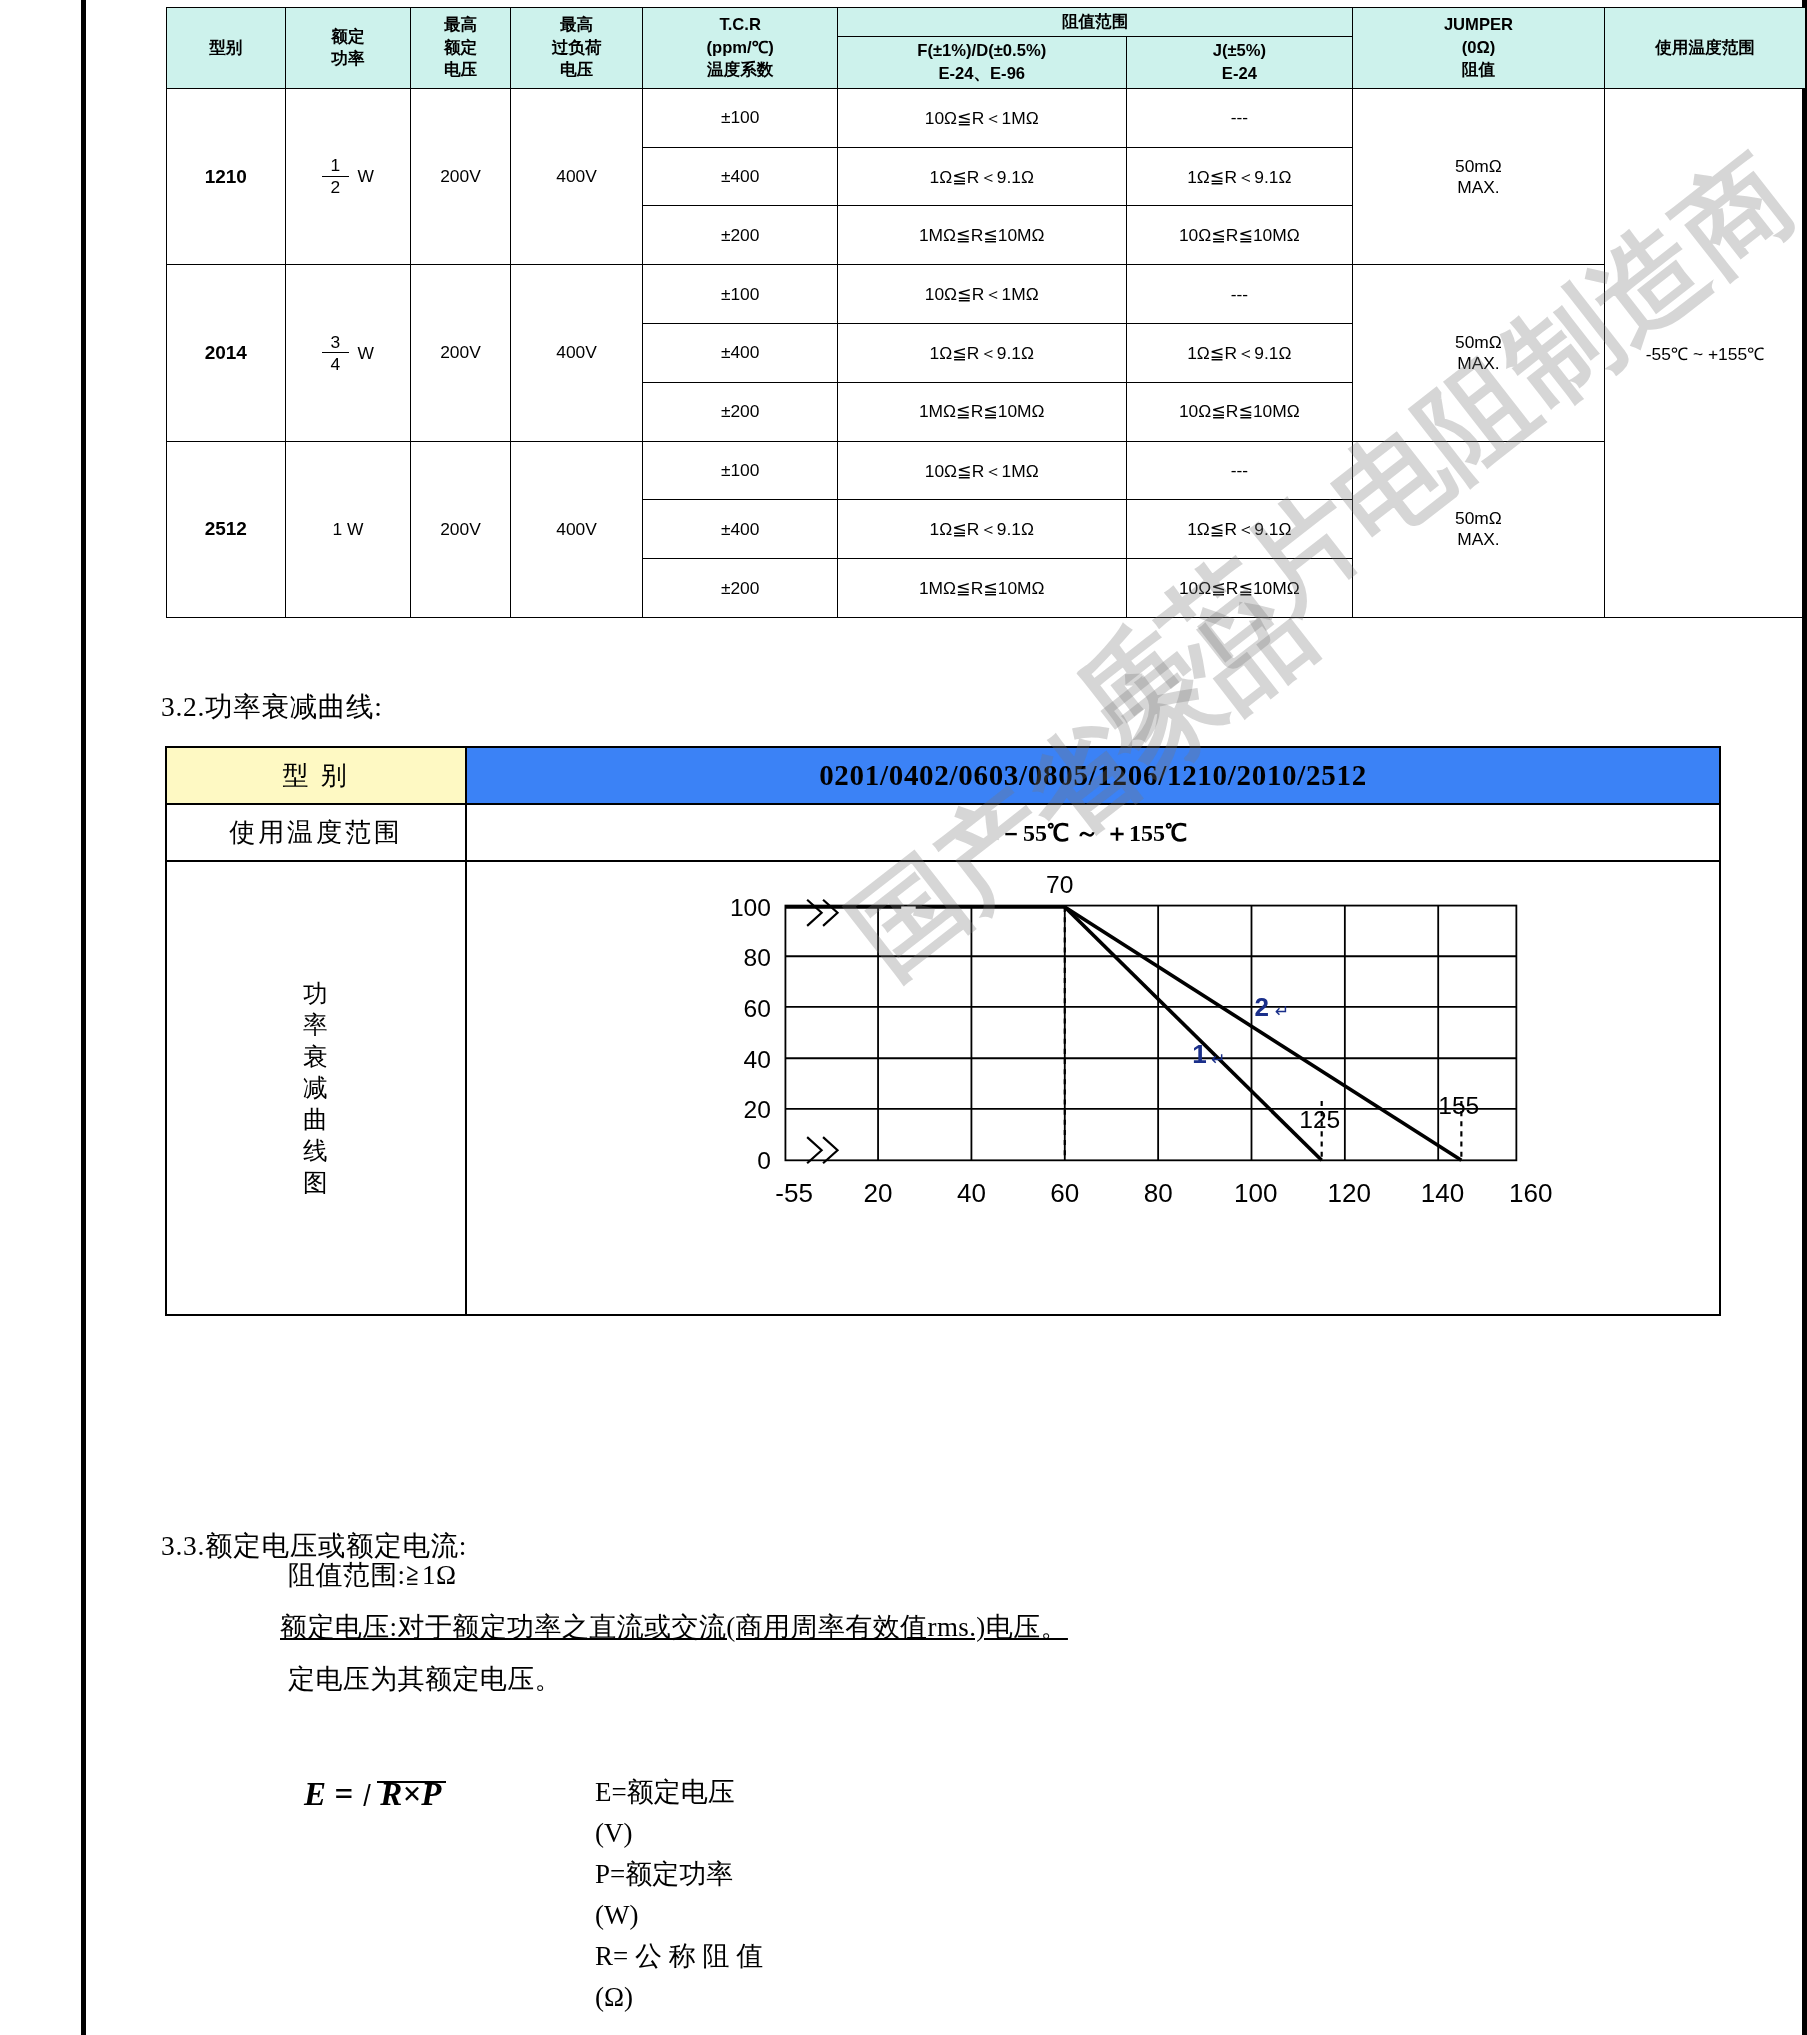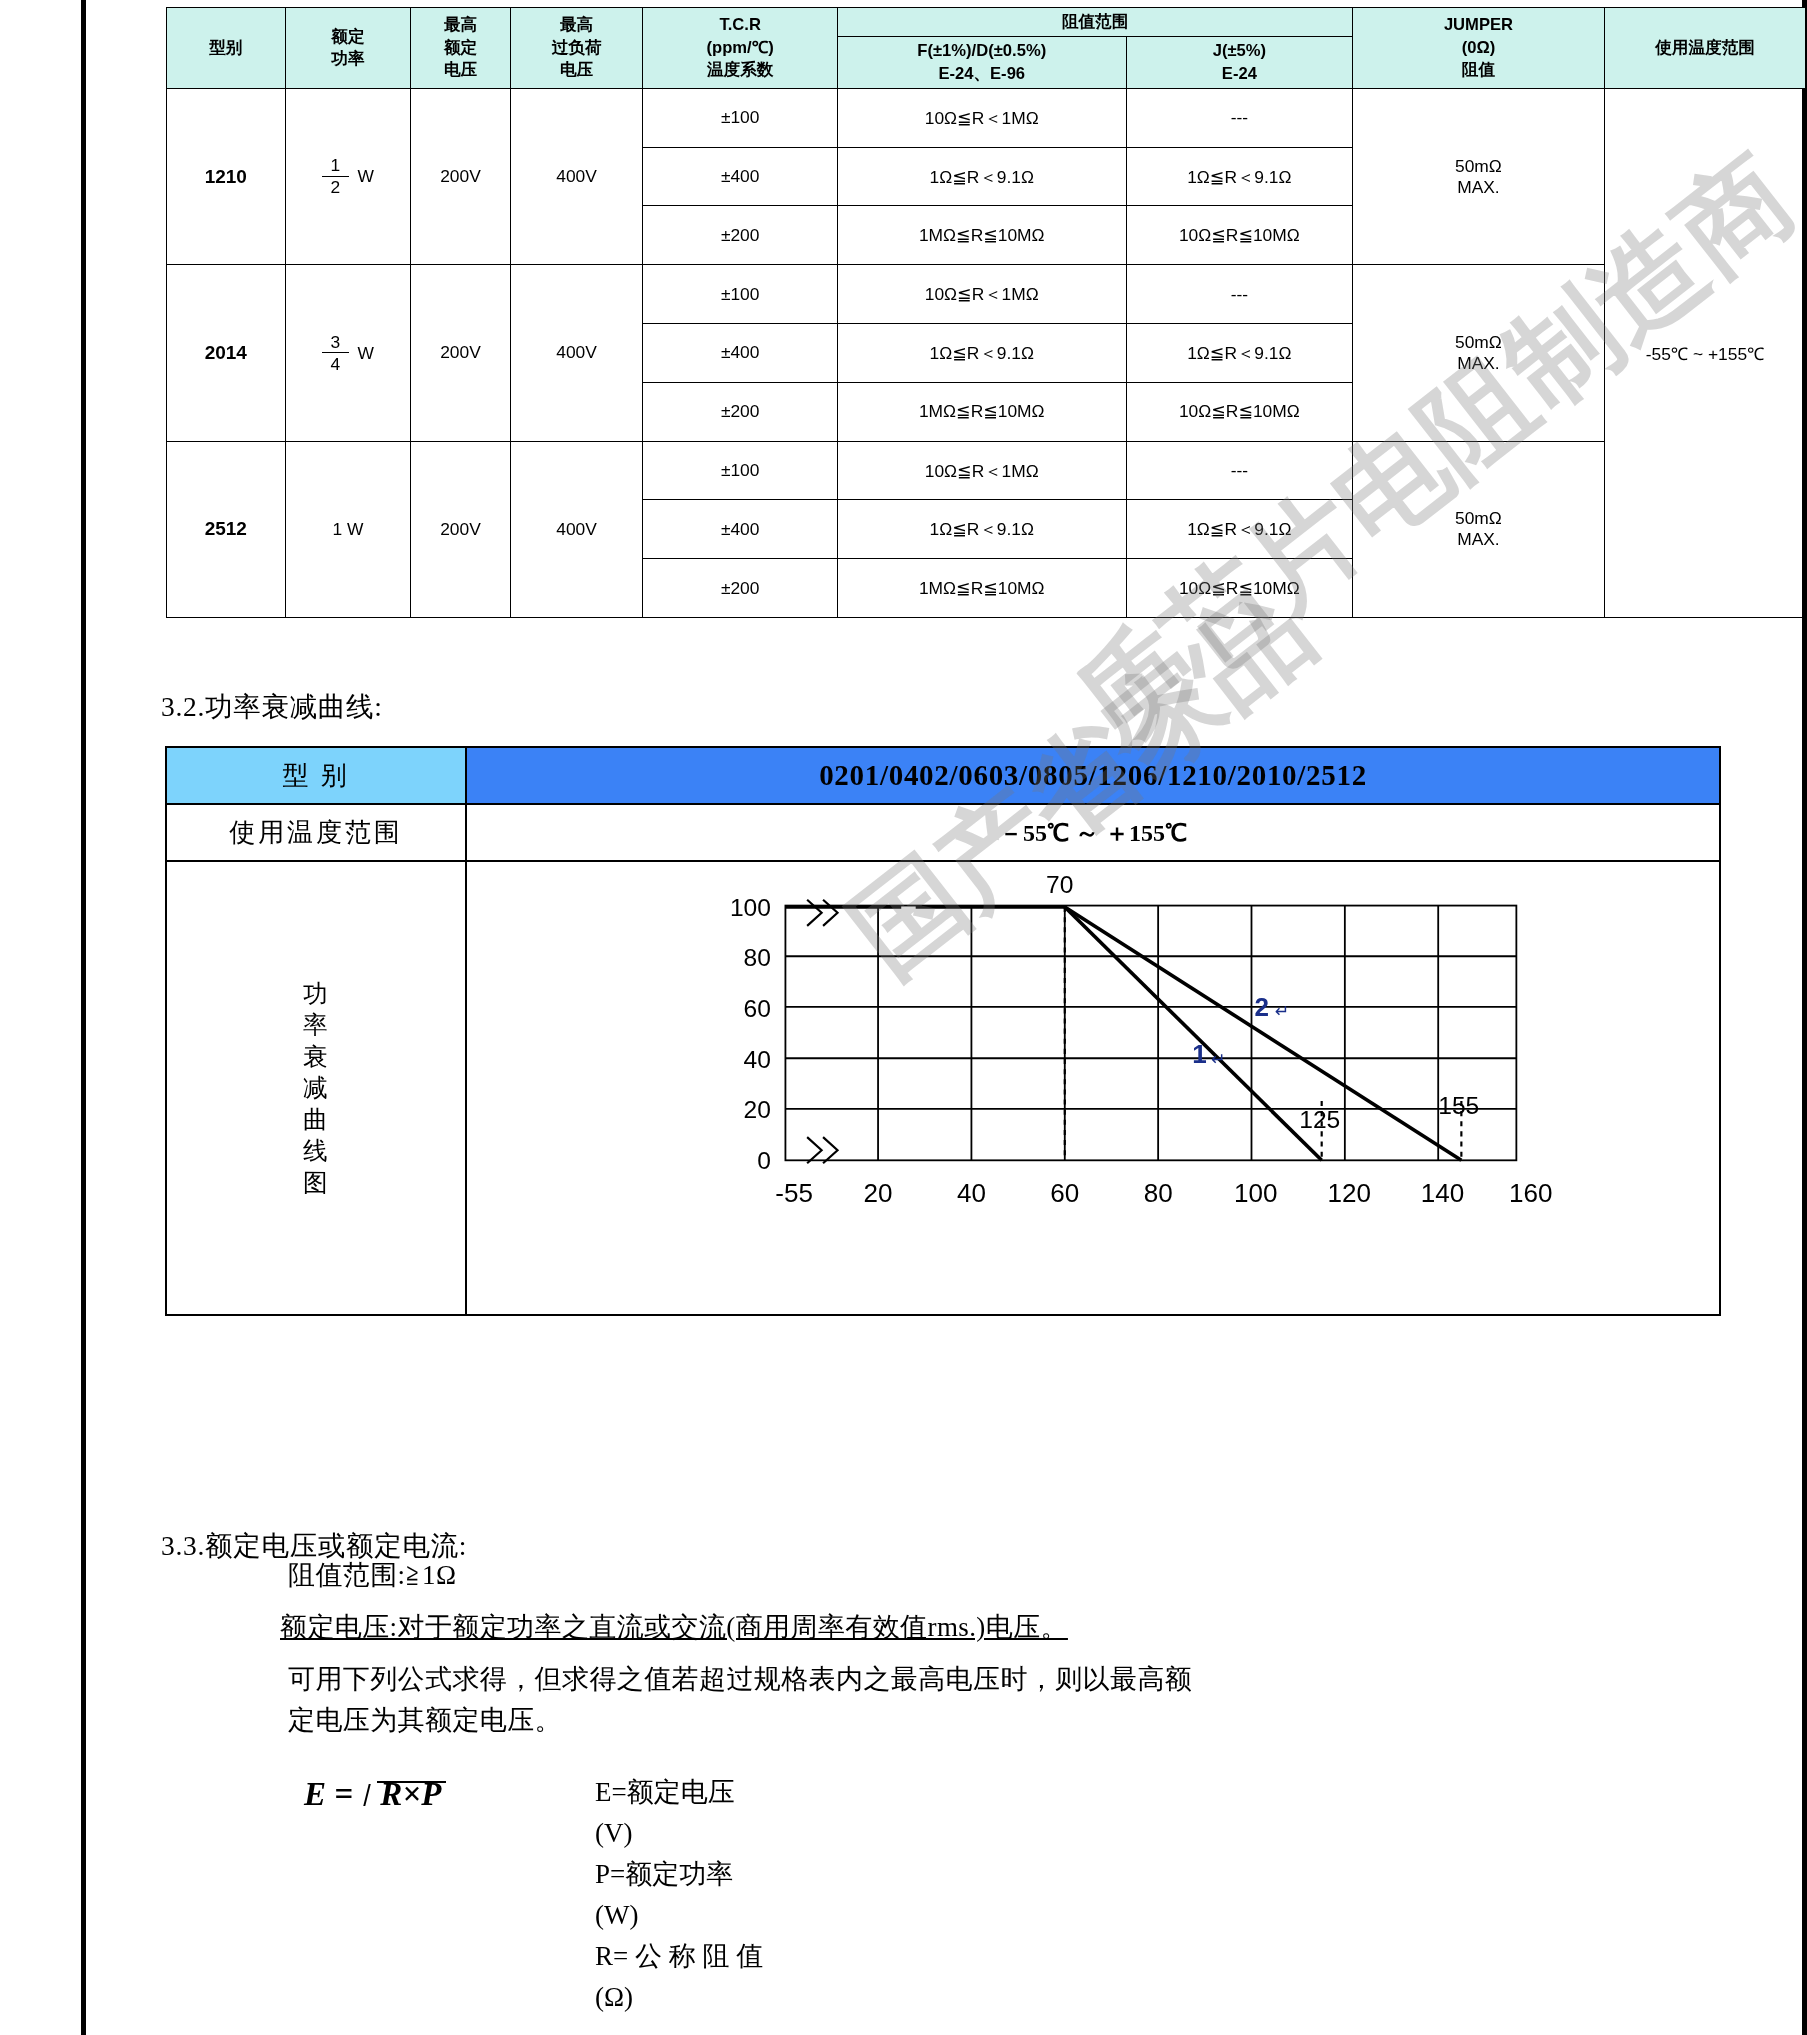--- a/index.html
+++ b/index.html
@@ -116,21 +116,21 @@
     vertical-align: middle;
   }
   .dt-label {
     width: 300px;
     text-align: center;
     font-size: 26px;
     letter-spacing: 2.9px;
     padding: 10px 0;
   }
   .dt-head {
-    background: #7dd3fc;
+    background: #fef9c3;
   }
   .dt-models {
     background: #3b82f6;
     text-align: center;
     font-size: 29px;
     font-weight: bold;
     letter-spacing: 0.7px;
   }
   .dt-temp {
     text-align: center;
@@ -406,21 +406,20 @@
         </svg>
       </td>
     </tr>
   </tbody>
     </table>
 
   <div class="heading" id="h33">3.3.额定电压或额定电流:</div>
   <div class="body-text" id="t1">阻值范围:≧1Ω</div>
   <div class="body-text" id="t2">额定电压:对于额定功率之直流或交流(商用周率有效值rms.)电压。</div>
   <div class="body-text" id="t3">
-    <div>可用下列公式求得，但求得之值若超过规格表内之最高电压时，则以最高额</div>
     <div>定电压为其额定电压。</div>
   </div>
 
   <div class="formula">
     <span>E =</span>
     <span class="sqrt-wrap">
       <span>R×P</span>
     </span>
   </div>
 

